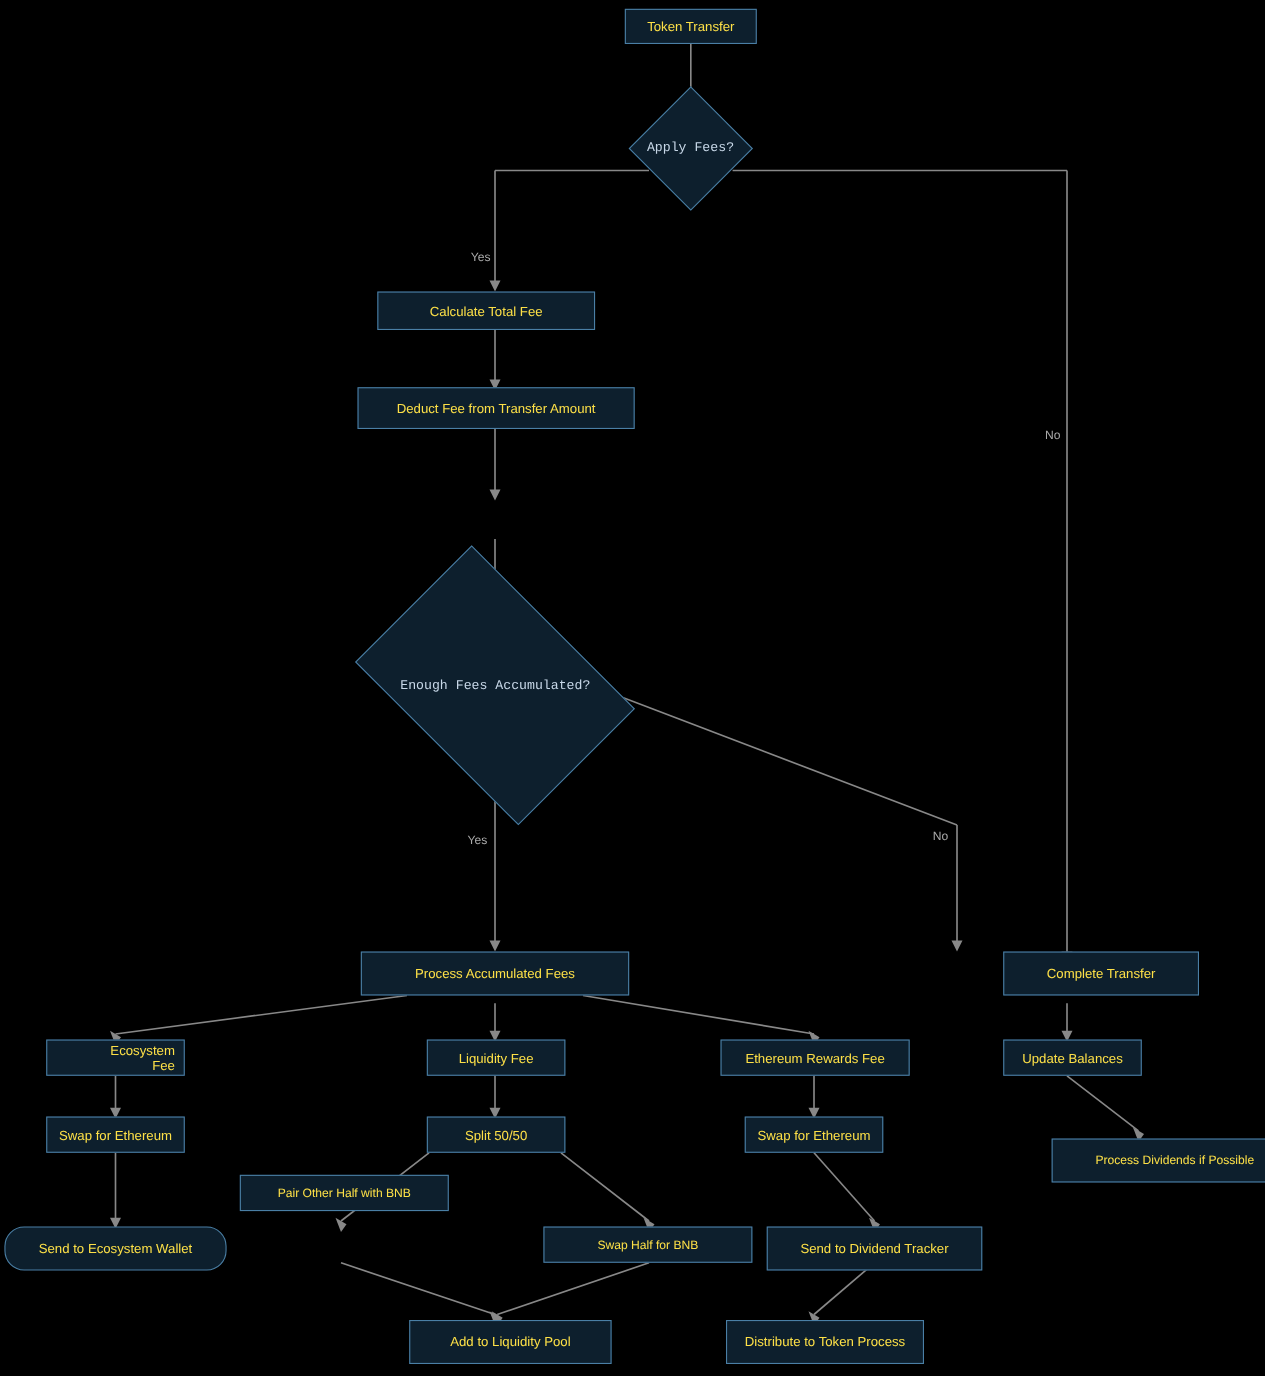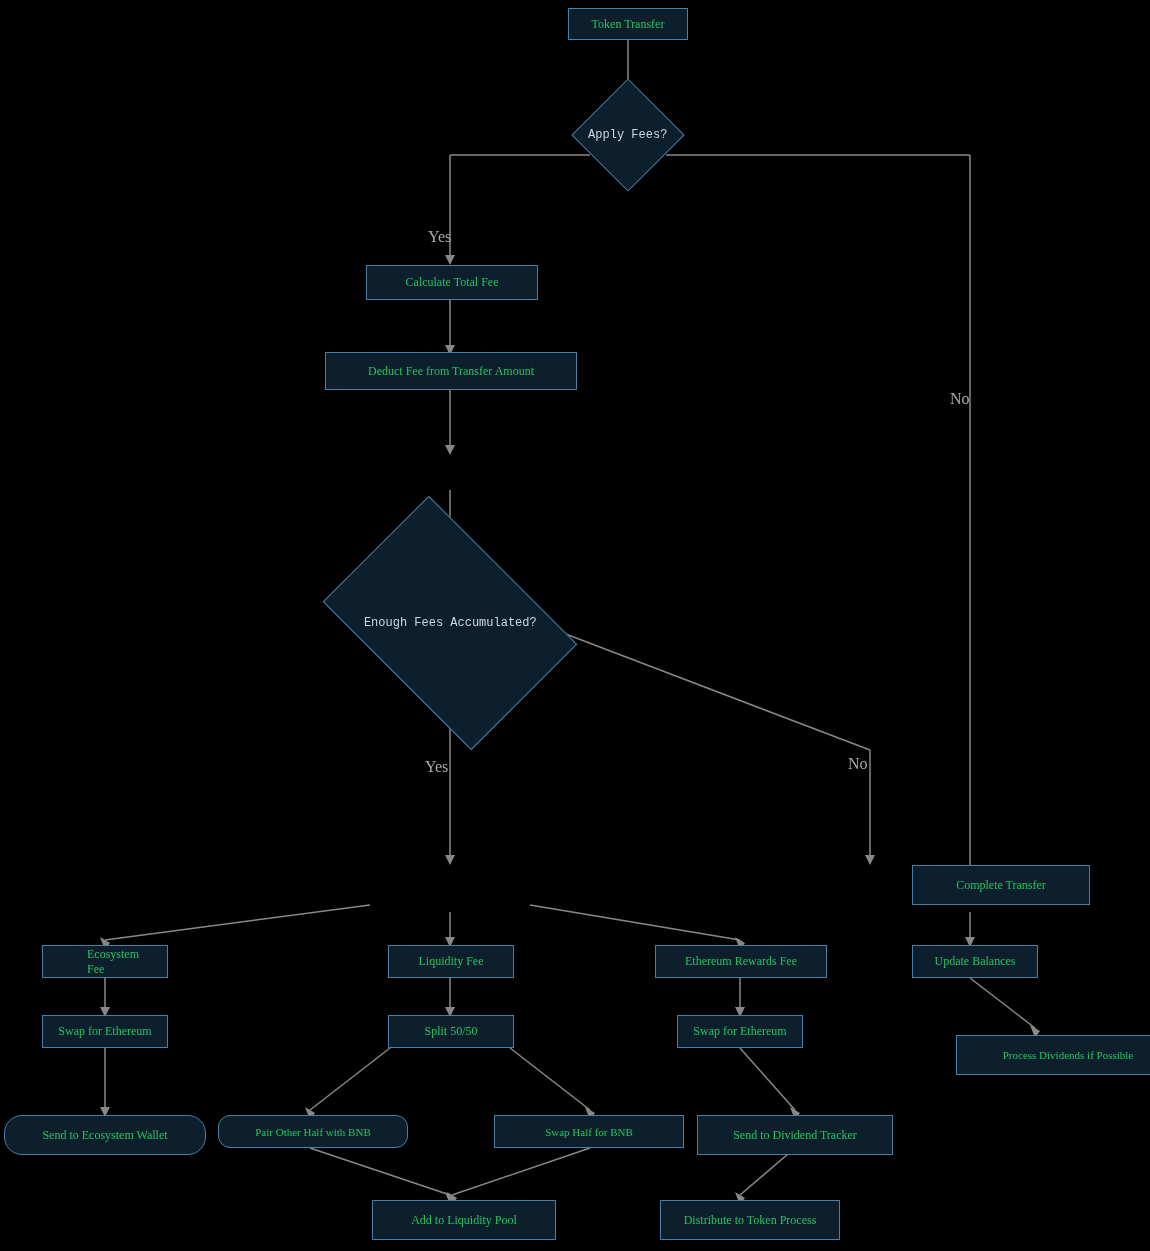--- a/index.html
+++ b/index.html
@@ -15,28 +15,28 @@
     }
     .flowchart {
       position: relative;
       width: 1150px;
       height: 1251px;
     }
     .node-rect {
       position: absolute;
       border: 1px solid #4a7fa5;
       background: #0d1f2d;
-      color: #22c55e;
+      color: #fde047;
       display: flex;
       align-items: center;
       justify-content: center;
-      text-align: left;
+      text-align: right;
       padding: 4px 8px;
       font-size: 12px;
-      font-family: Liberation Serif, serif;
+      font-family: Liberation Sans, sans-serif;
     }
     .node-diamond {
       position: absolute;
       background: #0d1f2d;
       border: 1px solid #4a7fa5;
       color: #c8d8e8;
       display: flex;
       align-items: center;
       justify-content: center;
       text-align: center;
@@ -44,22 +44,22 @@
       font-family: 'Courier New', monospace;
       transform: rotate(45deg);
     }
     .node-diamond .diamond-text {
       transform: rotate(-45deg);
       white-space: nowrap;
     }
     .label-small {
       position: absolute;
       color: #aaa;
-      font-size: 16px;
-      font-family: Liberation Serif, serif;
+      font-size: 11px;
+      font-family: Liberation Sans, sans-serif;
     }
     svg.arrows {
       position: absolute;
       top: 0;
       left: 0;
       width: 1150px;
       height: 1251px;
       pointer-events: none;
     }
     svg.arrows line, svg.arrows path, svg.arrows polyline {
@@ -156,33 +156,34 @@
   <div class="node-rect" style="left:568px; top:8px; width:120px; height:32px;">Token Transfer</div>
 
   <div class="node-diamond" style="left:588px; top:95px; width:80px; height:80px;">
     <span class="diamond-text">Apply Fees?</span>
   </div>
 
   <div class="label-small" style="left:428px; top:228px;">Yes</div>
 
   <div class="label-small" style="left:950px; top:390px;">No</div>
 
-  <div class="node-rect" style="left:366px; top:265px; width:172px; height:35px;">Calculate Total Fee</div>
+  <div class="node-rect" style="left:343px; top:265px; width:198px; height:35px;">Calculate Total Fee</div>
 
   <div class="node-rect" style="left:325px; top:352px; width:252px; height:38px;">Deduct Fee from Transfer Amount</div>
 
 
   <div class="node-diamond" style="left:345px; top:548px; width:210px; height:150px;">
     <span class="diamond-text" style="font-size:12px; padding:10px;">Enough Fees Accumulated?</span>
   </div>
 
   <div class="label-small" style="left:425px; top:758px;">Yes</div>
 
   <div class="label-small" style="left:848px; top:755px;">No</div>
 
+  <div class="node-rect" style="left:328px; top:865px; width:244px; height:40px;">Process Accumulated Fees</div>
 
   <div class="node-rect" style="left:912px; top:865px; width:178px; height:40px;">Complete Transfer</div>
 
   <div class="node-rect" style="left:42px; top:945px; width:126px; height:33px;padding-left:44px;">Ecosystem Fee</div>
 
   <div class="node-rect" style="left:388px; top:945px; width:126px; height:33px;">Liquidity Fee</div>
 
   <div class="node-rect" style="left:655px; top:945px; width:172px; height:33px;">Ethereum Rewards Fee</div>
 
   <div class="node-rect" style="left:912px; top:945px; width:126px; height:33px;">Update Balances</div>
@@ -190,21 +191,21 @@
   <div class="node-rect" style="left:42px; top:1015px; width:126px; height:33px;">Swap for Ethereum</div>
 
   <div class="node-rect" style="left:388px; top:1015px; width:126px; height:33px;">Split 50/50</div>
 
   <div class="node-rect" style="left:677px; top:1015px; width:126px; height:33px;">Swap for Ethereum</div>
 
   <div class="node-rect" style="left:912px; top:1035px; width:224px; height:40px; font-size:11px;margin-left:44px;">Process Dividends if Possible</div>
 
   <div class="node-rect" style="left:4px; top:1115px; width:202px; height:40px;border-radius:18px;">Send to Ecosystem Wallet</div>
 
-  <div class="node-rect" style="left:218px; top:1115px; width:190px; height:33px; font-size:11px;border-radius:12px;">Pair Other Half with BNB</div>
+  <div class="node-rect" style="left:218px; top:1068px; width:190px; height:33px; font-size:11px;">Pair Other Half with BNB</div>
 
   <div class="node-rect" style="left:697px; top:1115px; width:196px; height:40px;">Send to Dividend Tracker</div>
 
   <div class="node-rect" style="left:494px; top:1115px; width:190px; height:33px; font-size:11px;">Swap Half for BNB</div>
 
   <div class="node-rect" style="left:372px; top:1200px; width:184px; height:40px;">Add to Liquidity Pool</div>
 
   <div class="node-rect" style="left:660px; top:1200px; width:180px; height:40px;">Distribute to Token Process</div>
 
 </div>

